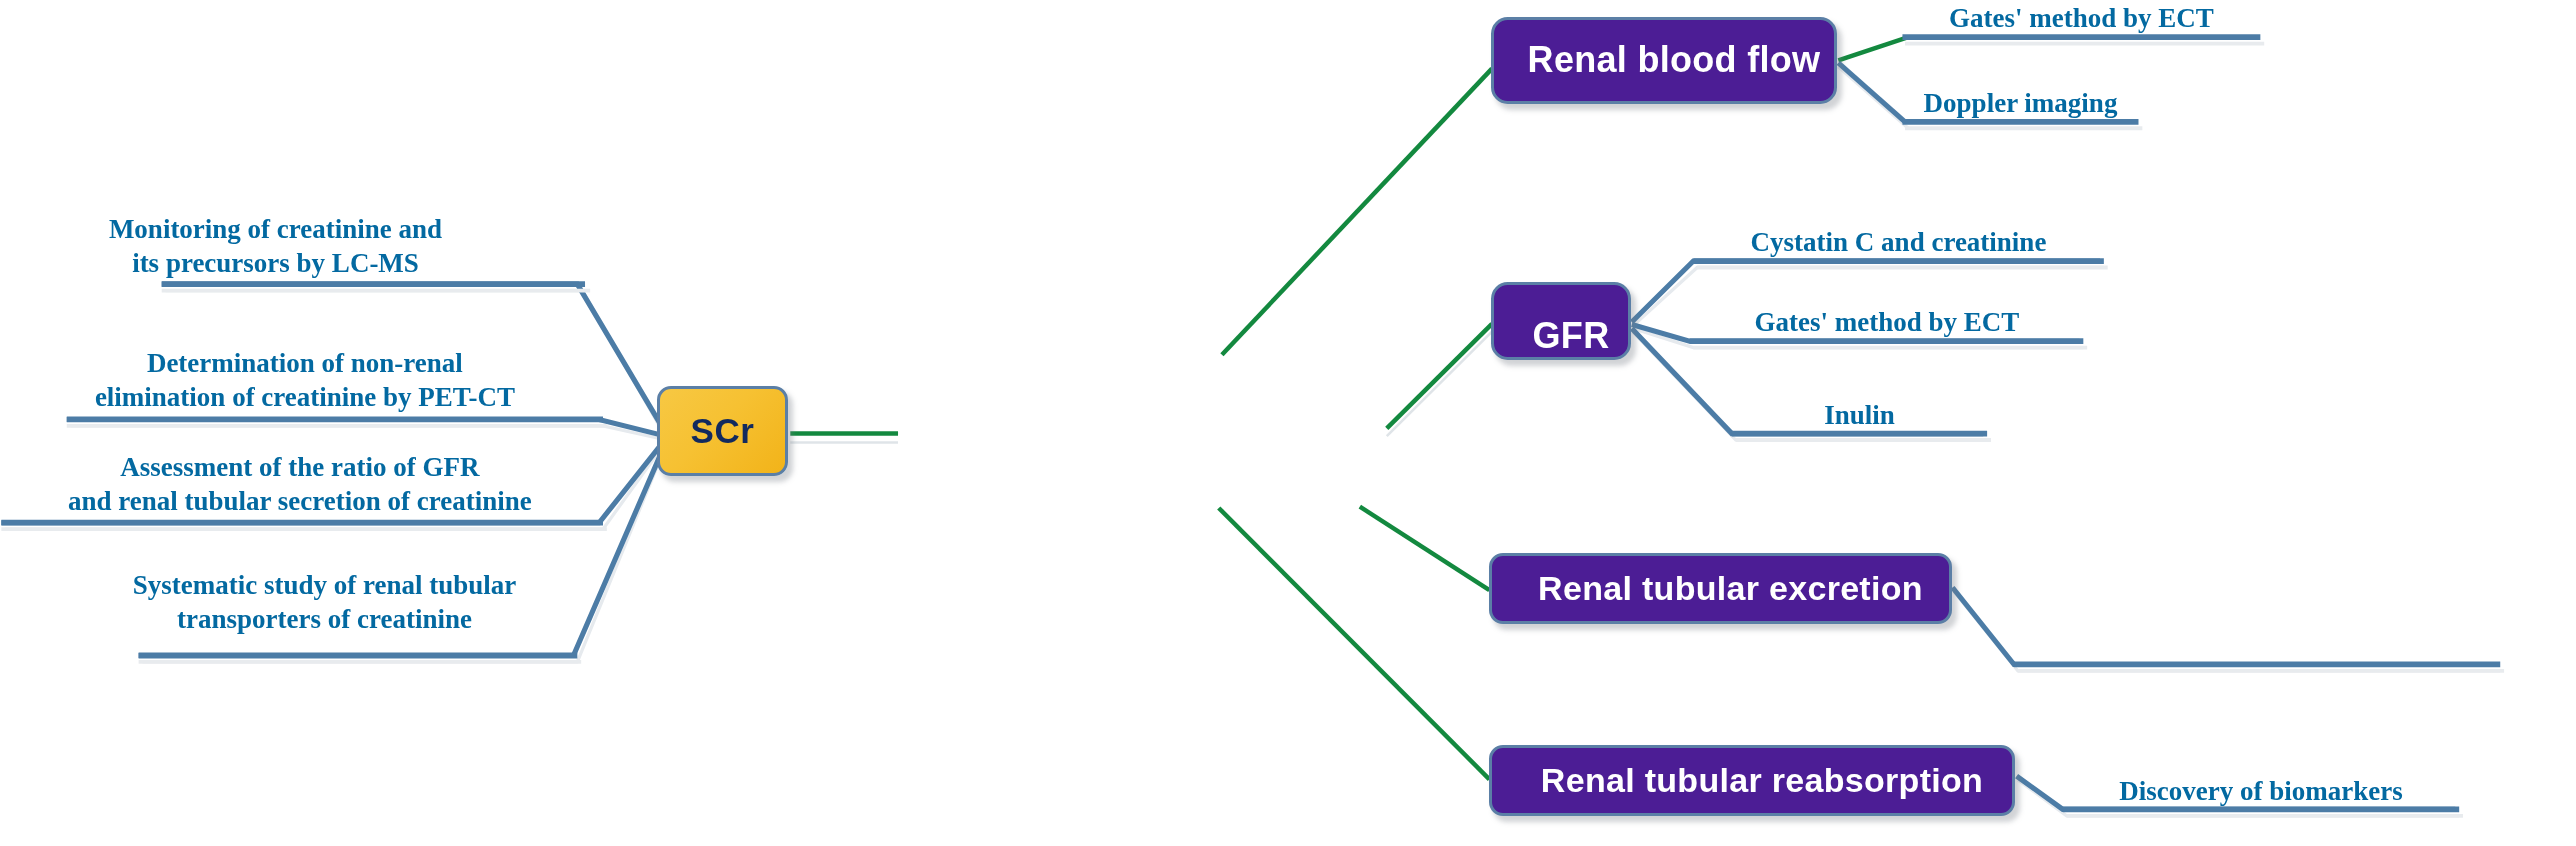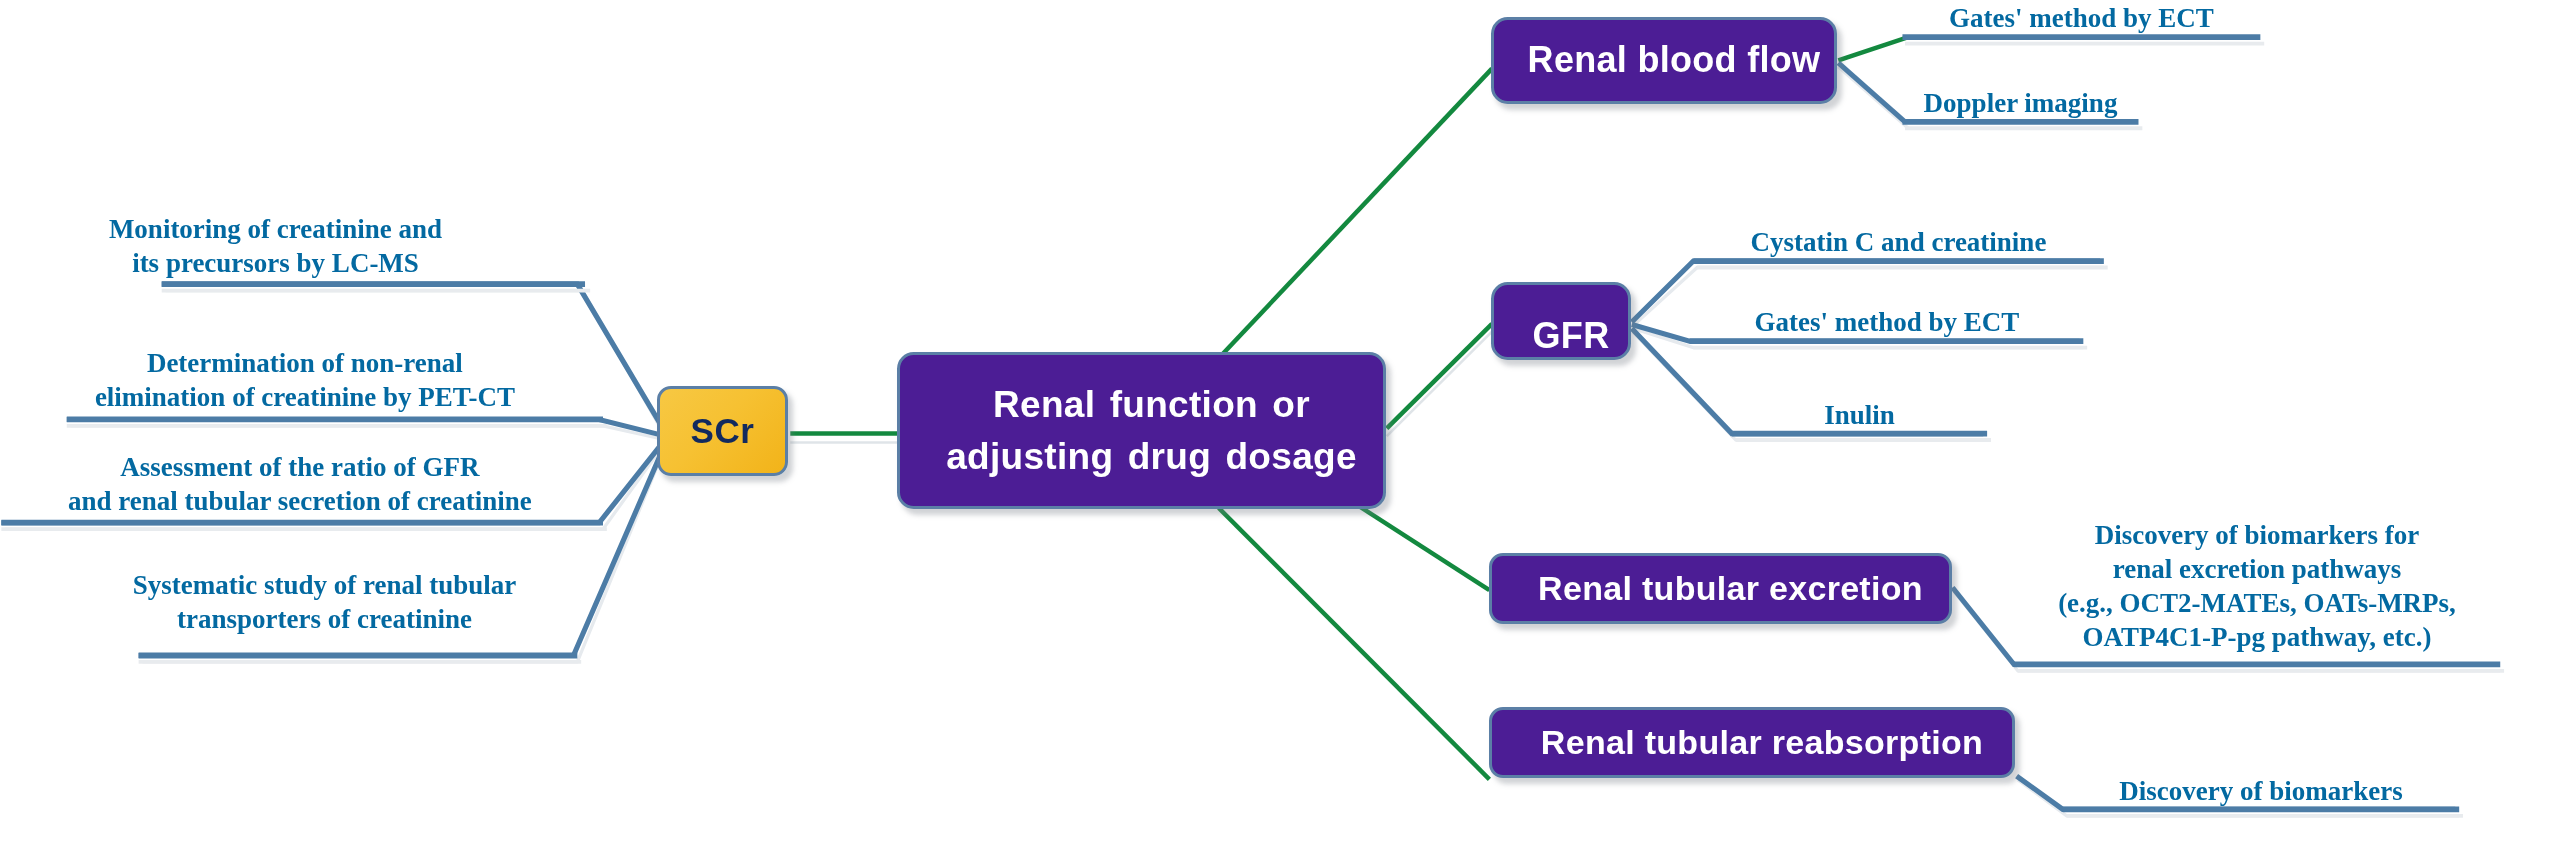--- a/index.html
+++ b/index.html
@@ -64,21 +64,21 @@
 
   #node-rbf        { left: 1491px; top: 16.7px;   width: 346px;  height: 87px; }
   #node-rbf .node-label { font-size: 36px; }
 
   #node-gfr        { left: 1491px; top: 282px;  width: 140px;  height: 78px; align-items: flex-end; }
   #node-gfr .node-label { font-size: 36px; }
 
   #node-rte        { left: 1489px; top: 553px;  width: 463px;  height: 71px; border-radius: 14px; }
   #node-rte .node-label { font-size: 34px; }
 
-  #node-rtr        { left: 1489px; top: 707px; width: 526px;  height: 71px; border-radius: 14px; text-align: right; }
+  #node-rtr        { left: 1489px; top: 745px; width: 526px;  height: 71px; border-radius: 14px; text-align: right; }
   #node-rtr .node-label { font-size: 34px; }
 
   
   .leaf {
     position: absolute;
     font-family: "Liberation Serif", serif;
     font-weight: bold;
     color: #0369a1;
     font-size: 27px;
     line-height: 1.26;
@@ -192,24 +192,20 @@
       <path class="bw" d="M3144 1210 L3216 1262 L3828 1262"></path>
       <path class="uls" d="M3222 1272 L3840 1272"></path>
       <path class="ul" d="M3216 1262 L3834 1262"></path>
     </g>
   </svg>
 
   <div class="node node-amber" id="node-scr">
     <span class="node-label">SCr</span>
   </div>
 
-  <div class="node node-green" id="node-center">
-    <span class="node-label">Renal  function  or
-adjusting  drug  dosage</span>
-  </div>
 
   <div class="node node-green" id="node-rbf">
     <span class="node-label">Renal blood flow</span>
   </div>
 
   <div class="node node-green" id="node-gfr">
     <span class="node-label">GFR</span>
   </div>
 
   <div class="node node-green" id="node-rte">
@@ -235,21 +231,17 @@
   <div class="leaf leaf-right" style="left:1902px; top:1.3px; width:359px;">Gates' method by ECT</div>
 
   <div class="leaf leaf-right" style="left:1902px; top:86px; width:237px;">Doppler imaging</div>
 
   <div class="leaf leaf-right" style="left:1693px; top:225px; width:411px;">Cystatin C and  creatinine</div>
 
   <div class="leaf leaf-right" style="left:1690px; top:305px; width:394px;">Gates' method by ECT</div>
 
   <div class="leaf leaf-right" style="left:1732px; top:398px; width:255px;">Inulin</div>
 
-  <div class="leaf leaf-right" style="left:2014px; top:518px; width:486px;">Discovery of biomarkers for
-renal excretion pathways
-(e.g., OCT2-MATEs, OATs-MRPs,
-OATP4C1-P-pg pathway, etc.)</div>
 
   <div class="leaf leaf-right" style="left:2063px; top:774px; width:396px;">Discovery of biomarkers</div>
 
 </div>
 
 
 </body></html>

